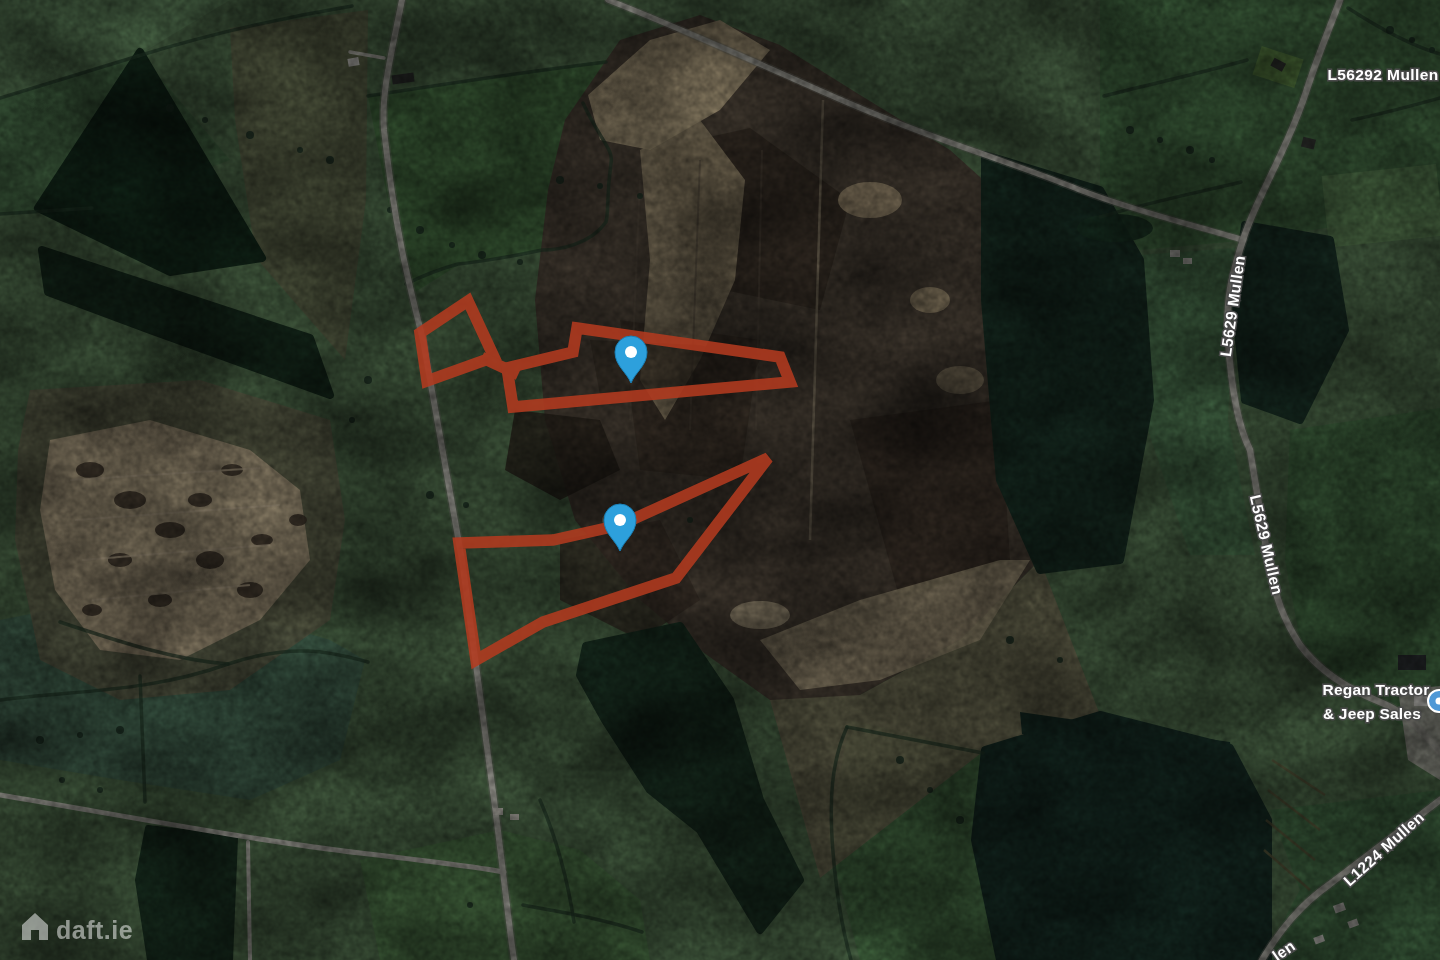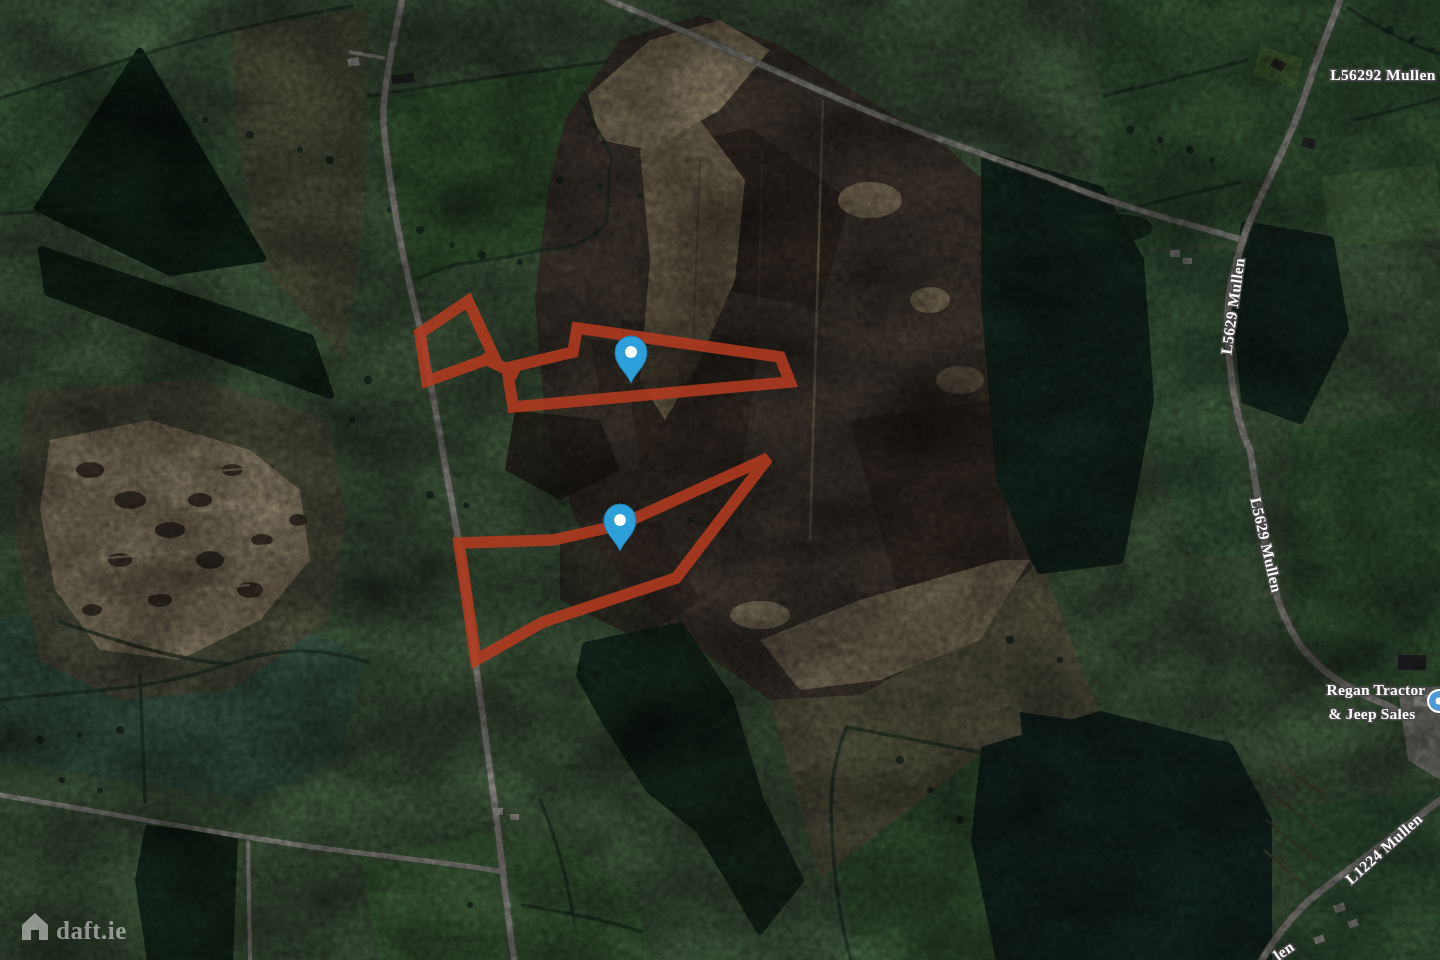--- a/index.html
+++ b/index.html
@@ -1,17 +1,17 @@
 <!DOCTYPE html>
 <html><head>
 <meta charset="utf-8">
 <style>
   html,body{margin:0;padding:0;background:#222;}
   .stage{position:relative;width:1440px;height:960px;overflow:hidden;
-         font-family:Liberation Serif, serif;text-align:right;}
+         font-family:Liberation Sans, sans-serif;text-align:right;}
   .stage svg{display:block;width:1440px;height:960px;}
   text.roadlbl{fill:#ffffff;stroke:#4a4a4a;stroke-width:3px;paint-order:stroke;
 onts               font-family:"Liberation Sans","DejaVu Sans",sans-serif;
                font-size:15.5px;font-weight:bold;letter-spacing:.4px;text-anchor:middle;}
   text.poilbl{fill:#ffffff;stroke:#4a4a4a;stroke-width:3px;paint-order:stroke;
               font-size:15.5px;font-weight:bold;text-anchor:middle;letter-spacing:.2px;}
   #parcels path{fill:none;stroke-linejoin:miter;stroke-linecap:square;}
   .hedge{fill:none;stroke:#2a4531;stroke-width:3.5;opacity:.7;stroke-linecap:round;}
   .road{fill:none;stroke:#cbcac0;stroke-linecap:round;}
   .roadc{fill:none;stroke:#8f9086;stroke-linecap:round;opacity:.45;}

